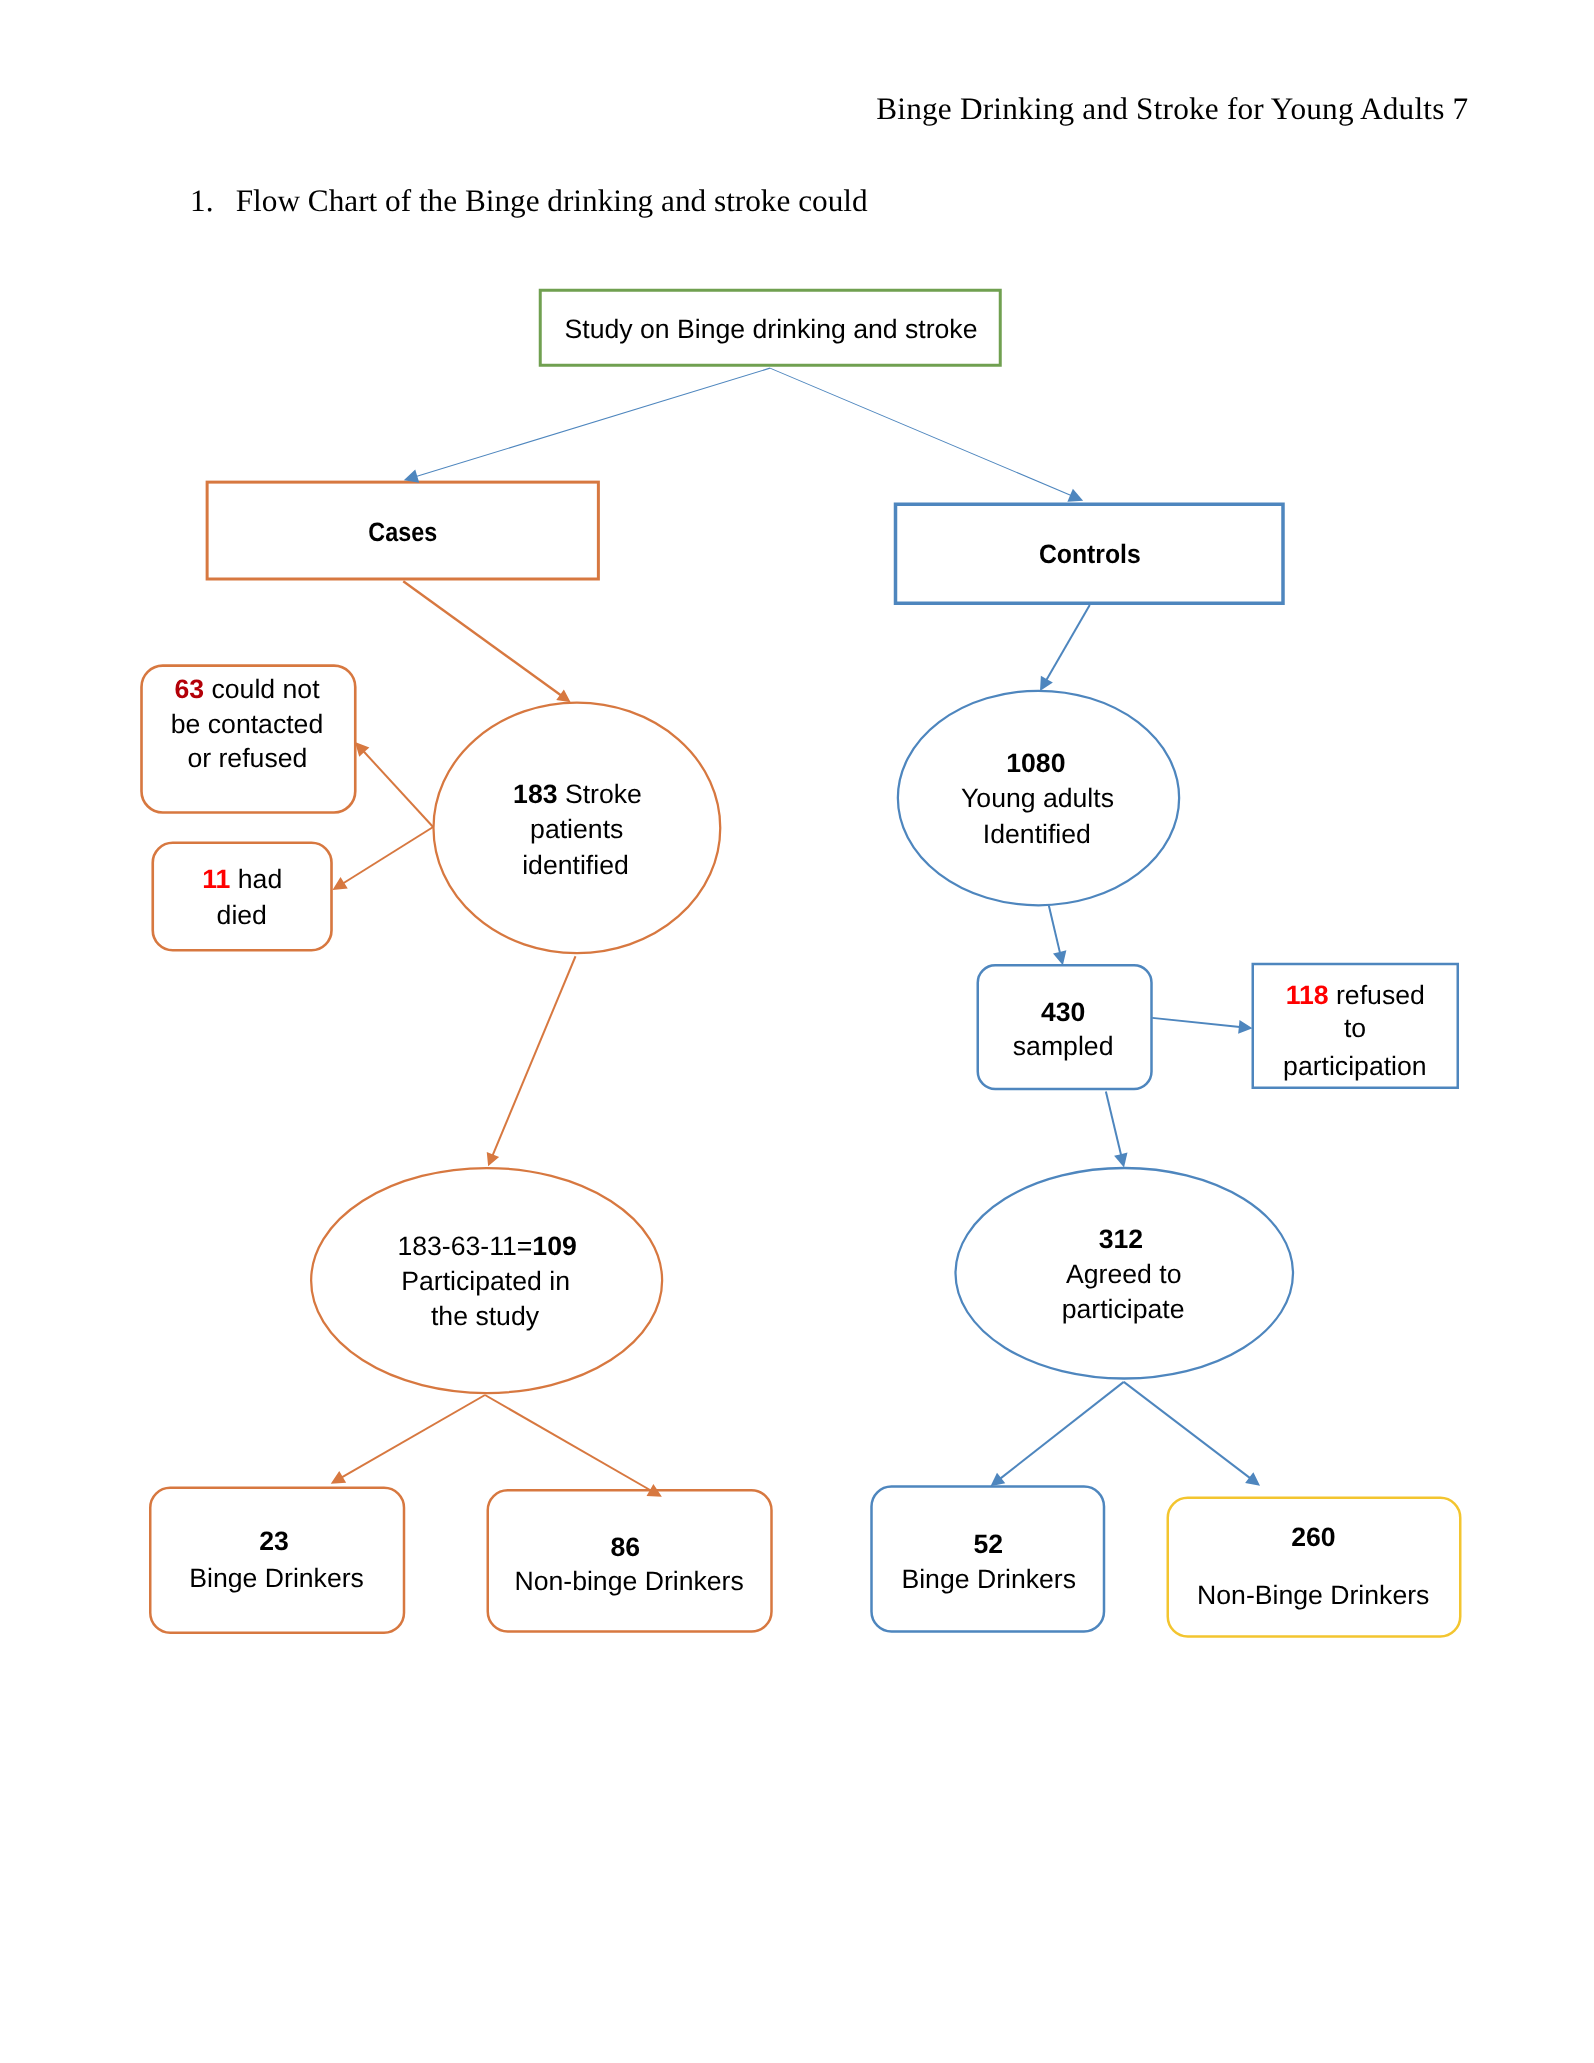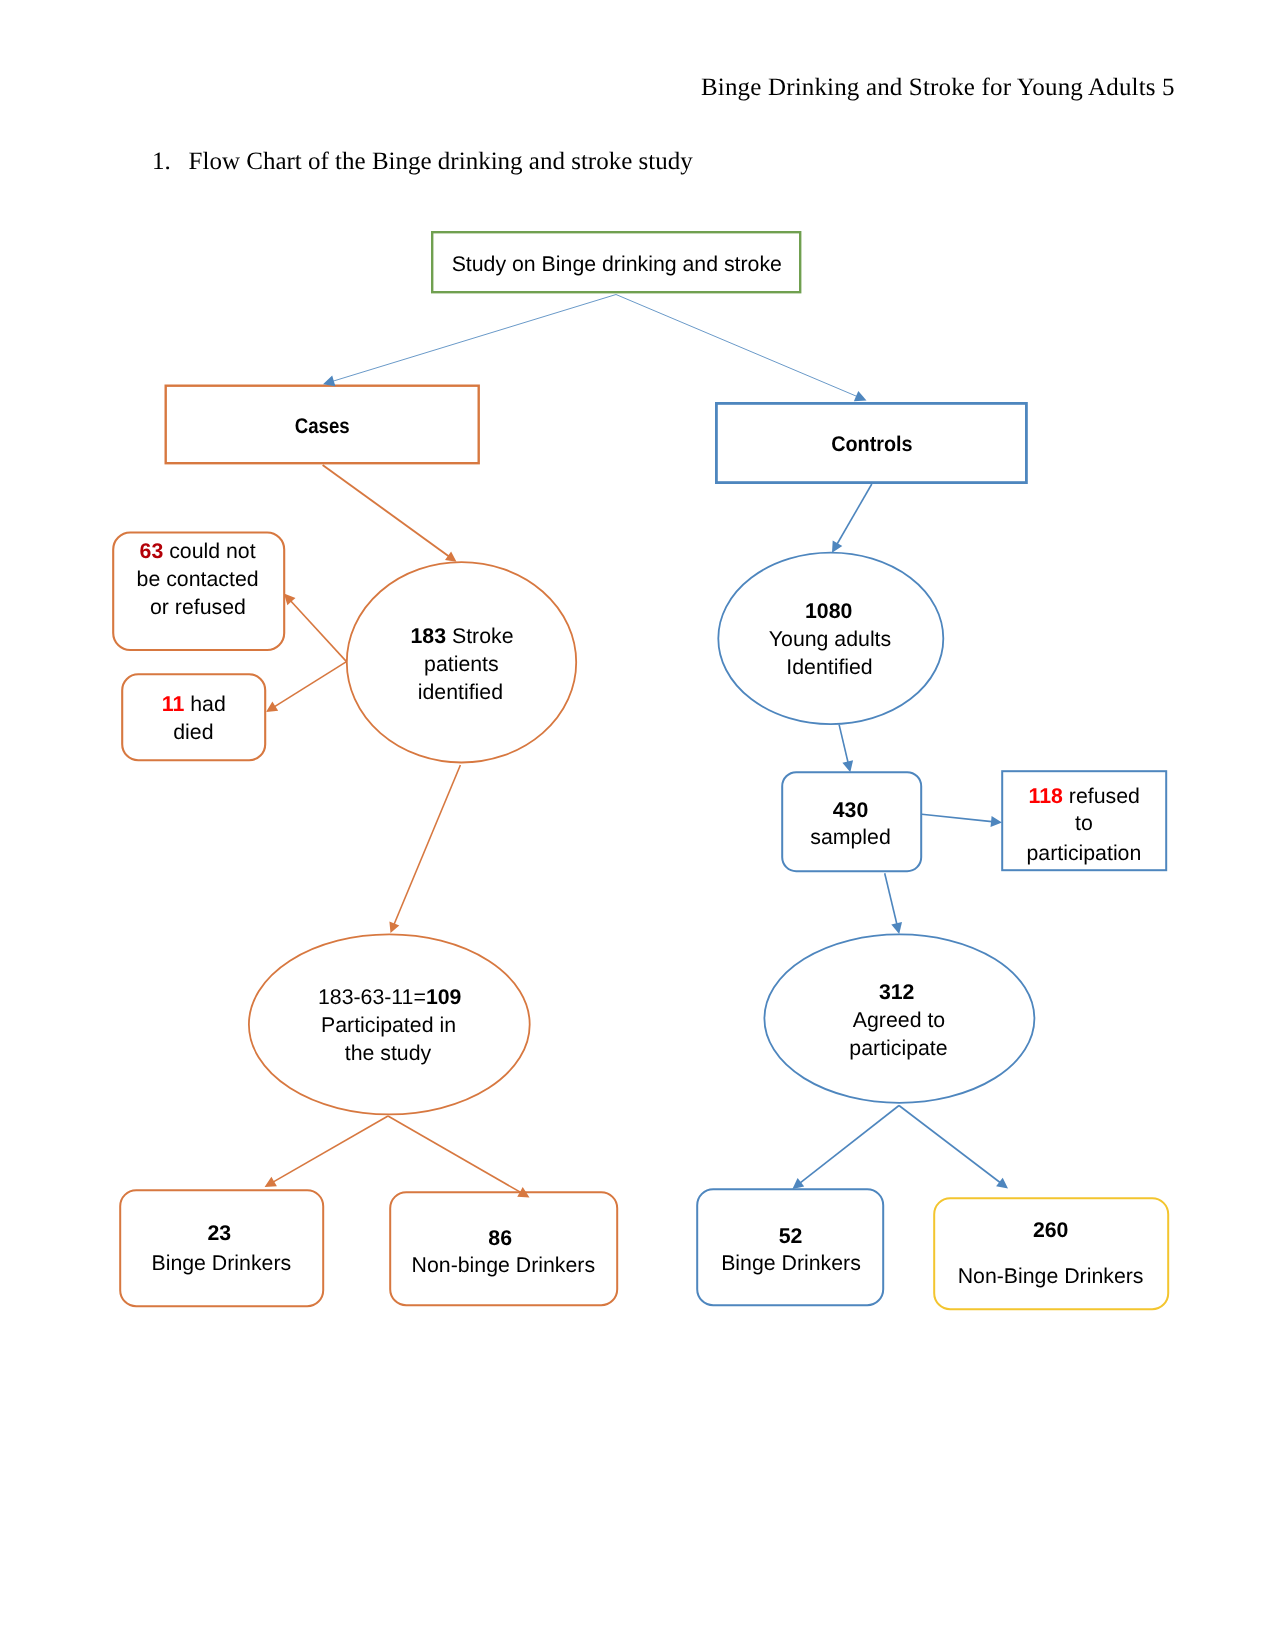--- a/index.html
+++ b/index.html
@@ -11,22 +11,22 @@
        color:#000000;white-space:nowrap;}
   .title-row{position:absolute;left:152px;top:148px;font-size:25px;color:#000000;white-space:nowrap;}
   .title-num{display:inline-block;width:36.6px;}
   svg.chart{position:absolute;left:0;top:0;width:1275px;height:1650px;display:block;}
   .dtxt{font-family:"Liberation Sans",sans-serif;font-size:21.3px;fill:#000000;}
 </style>
 </head>
 <body>
 
 <div class="page">
-  <div class="hdr">Binge Drinking and Stroke for Young Adults 5</div>
-  <div class="title-row"><span class="title-num">1.</span><span>Flow Chart of the Binge drinking and stroke study</span></div>
+  <div class="hdr">Binge Drinking and Stroke for Young Adults 7</div>
+  <div class="title-row"><span class="title-num">1.</span><span>Flow Chart of the Binge drinking and stroke could</span></div>
 
   <svg class="chart" viewBox="0 0 1275 1650">
   <rect x="432.2" y="232.2" width="368.0" height="60.0" rx="0" ry="0" fill="#ffffff" stroke="#70A050" stroke-width="2.4"></rect>
   <rect x="165.7" y="385.7" width="313.0" height="77.5" rx="0" ry="0" fill="#ffffff" stroke="#D77840" stroke-width="2.4"></rect>
   <rect x="716.4" y="403.4" width="310.0" height="79.2" rx="0" ry="0" fill="#ffffff" stroke="#4E86BE" stroke-width="2.8"></rect>
   <rect x="113.2" y="532.5" width="171.0" height="117.5" rx="17" ry="17" fill="#ffffff" stroke="#D77840" stroke-width="2.1"></rect>
   <rect x="122.2" y="674.2" width="143.0" height="86.0" rx="16" ry="16" fill="#ffffff" stroke="#D77840" stroke-width="2.1"></rect>
   <ellipse cx="461.5" cy="662.3" rx="114.7" ry="100.2" fill="#ffffff" stroke="#D77840" stroke-width="1.8"></ellipse>
   <ellipse cx="830.8" cy="638.4" rx="112.5" ry="85.8" fill="#ffffff" stroke="#4E86BE" stroke-width="1.8"></ellipse>
   <rect x="782.2" y="772.2" width="139.0" height="99.0" rx="14" ry="14" fill="#ffffff" stroke="#4E86BE" stroke-width="2.0"></rect>

